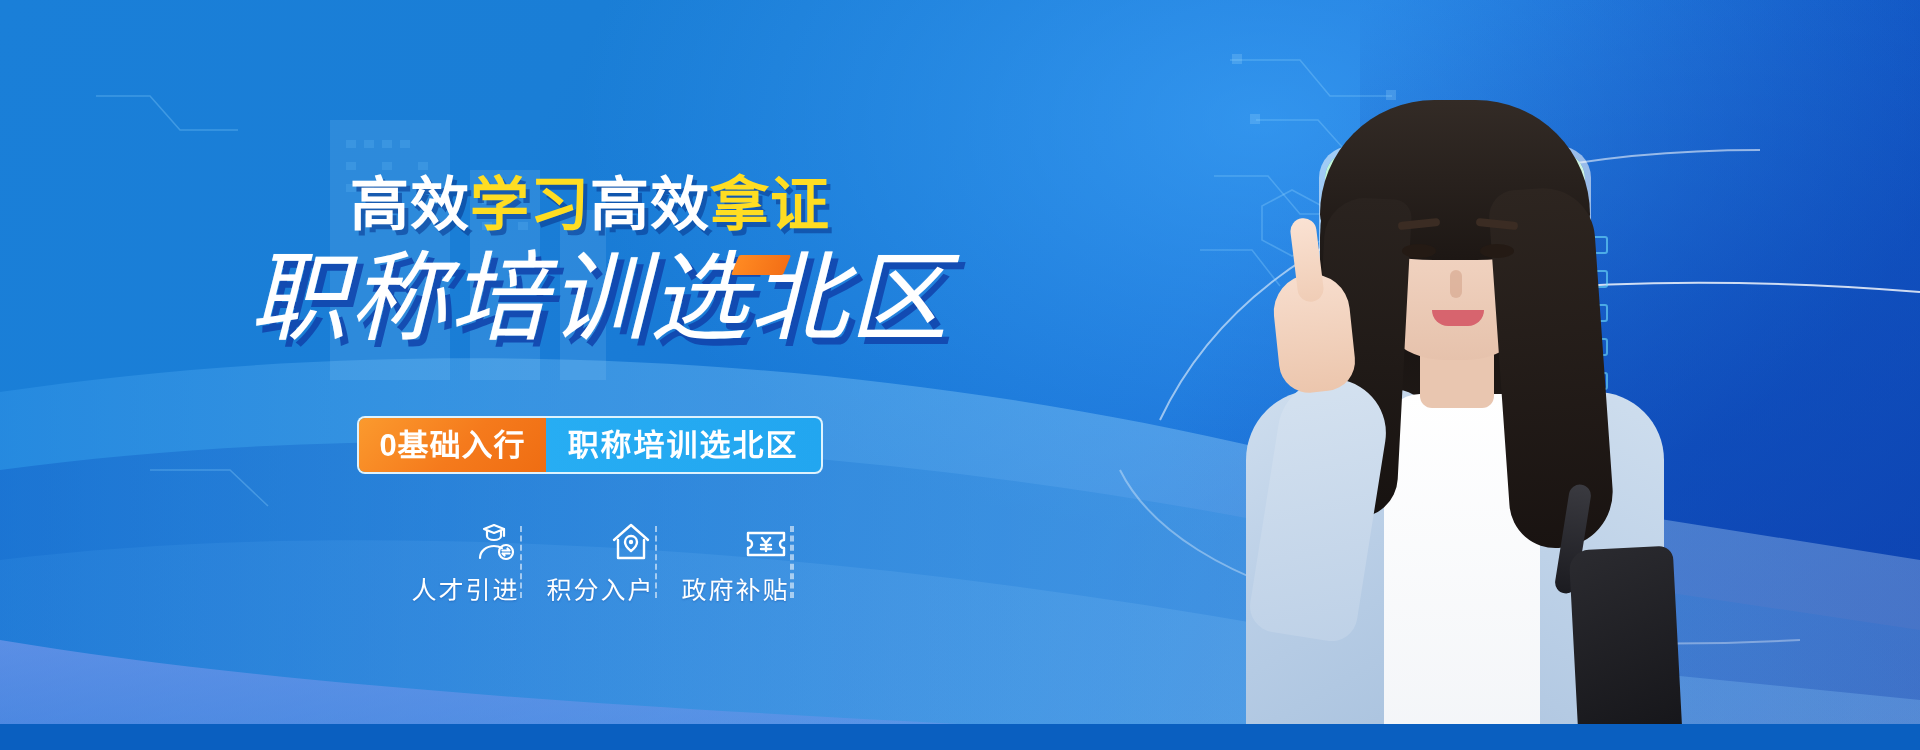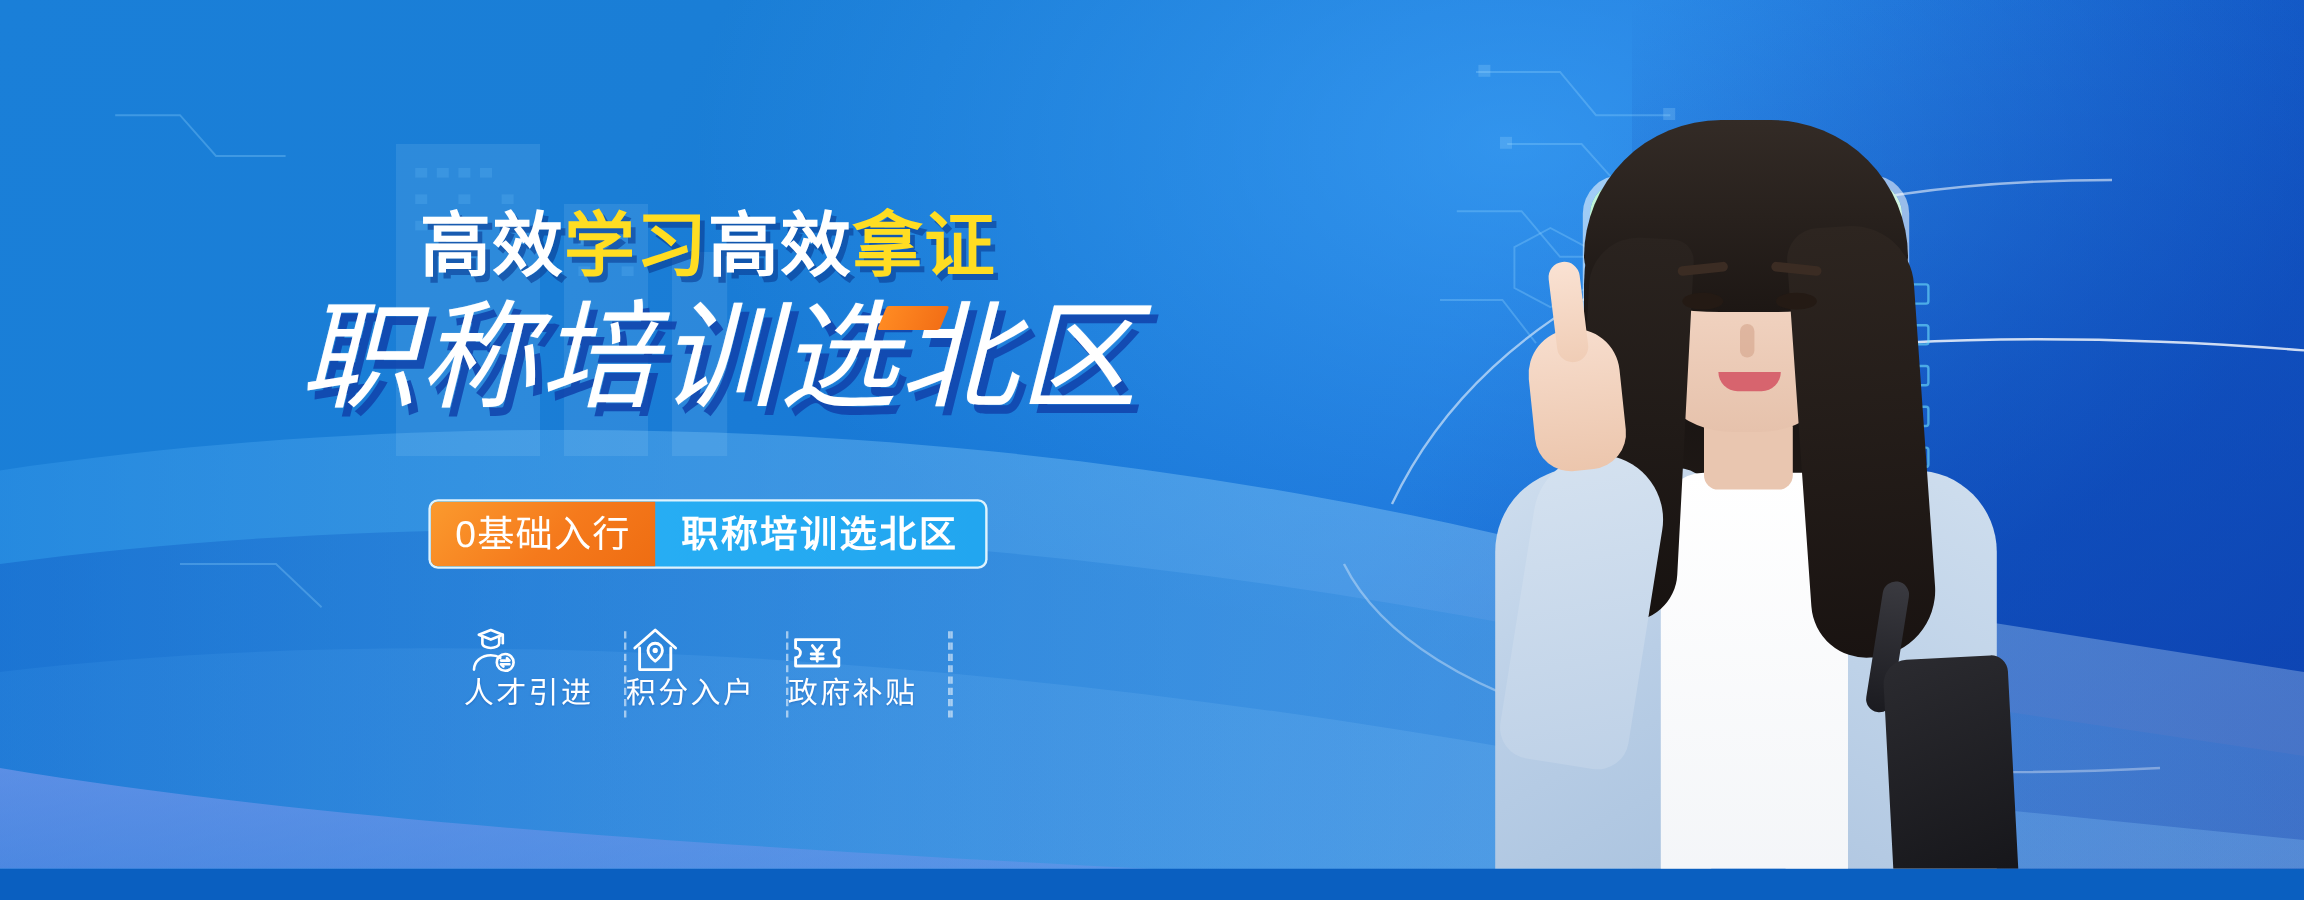--- a/index.html
+++ b/index.html
@@ -55,35 +55,35 @@
   .tagline{
     position:absolute;left:0;top:416px;width:1180px;display:flex;justify-content:center;
   }
   .pill{
     display:flex;align-items:stretch;height:58px;border-radius:8px;overflow:hidden;
     border:2px solid rgba(255,255,255,.85);
     background:linear-gradient(90deg,#2ab2f5,#22a6f0);
   }
   .pill-left{
     background:linear-gradient(135deg,#fb9a2e 0%,#f57a1c 55%,#ef6d12 100%);
-    color:#fff;font-size:31px;font-weight:normal;letter-spacing:1px;
+    color:#fff;font-size:31px;font-weight:bold;letter-spacing:1px;
     padding:10px 20px;display:flex;align-items:center;line-height:1;
   }
   .pill-right{
     color:#fff;font-size:31px;font-weight:bold;letter-spacing:2px;
     padding:0 22px;display:flex;align-items:center;line-height:1;
   }
 
   
   .features{
     position:absolute;left:0;top:520px;width:1180px;
     display:flex;justify-content:center;align-items:flex-start;
   }
   .feature{
-    width:133px;display:flex;flex-direction:column;align-items:flex-start;gap:2px;
+    width:133px;display:flex;flex-direction:column;align-items:flex-end;gap:14px;
   }
   .feature-icon{width:48px;height:44px;display:block;}
   .feature-icon svg{display:block;width:100%;height:100%;}
   .feature-label{
     color:#fff;font-size:25px;letter-spacing:2px;line-height:1;white-space:nowrap;
     text-shadow:0 1px 2px rgba(10,60,150,.35);
   }
   .divider{
     width:0;height:72px;margin-top:6px;
     border-left:2px dashed rgba(255,255,255,.55);

